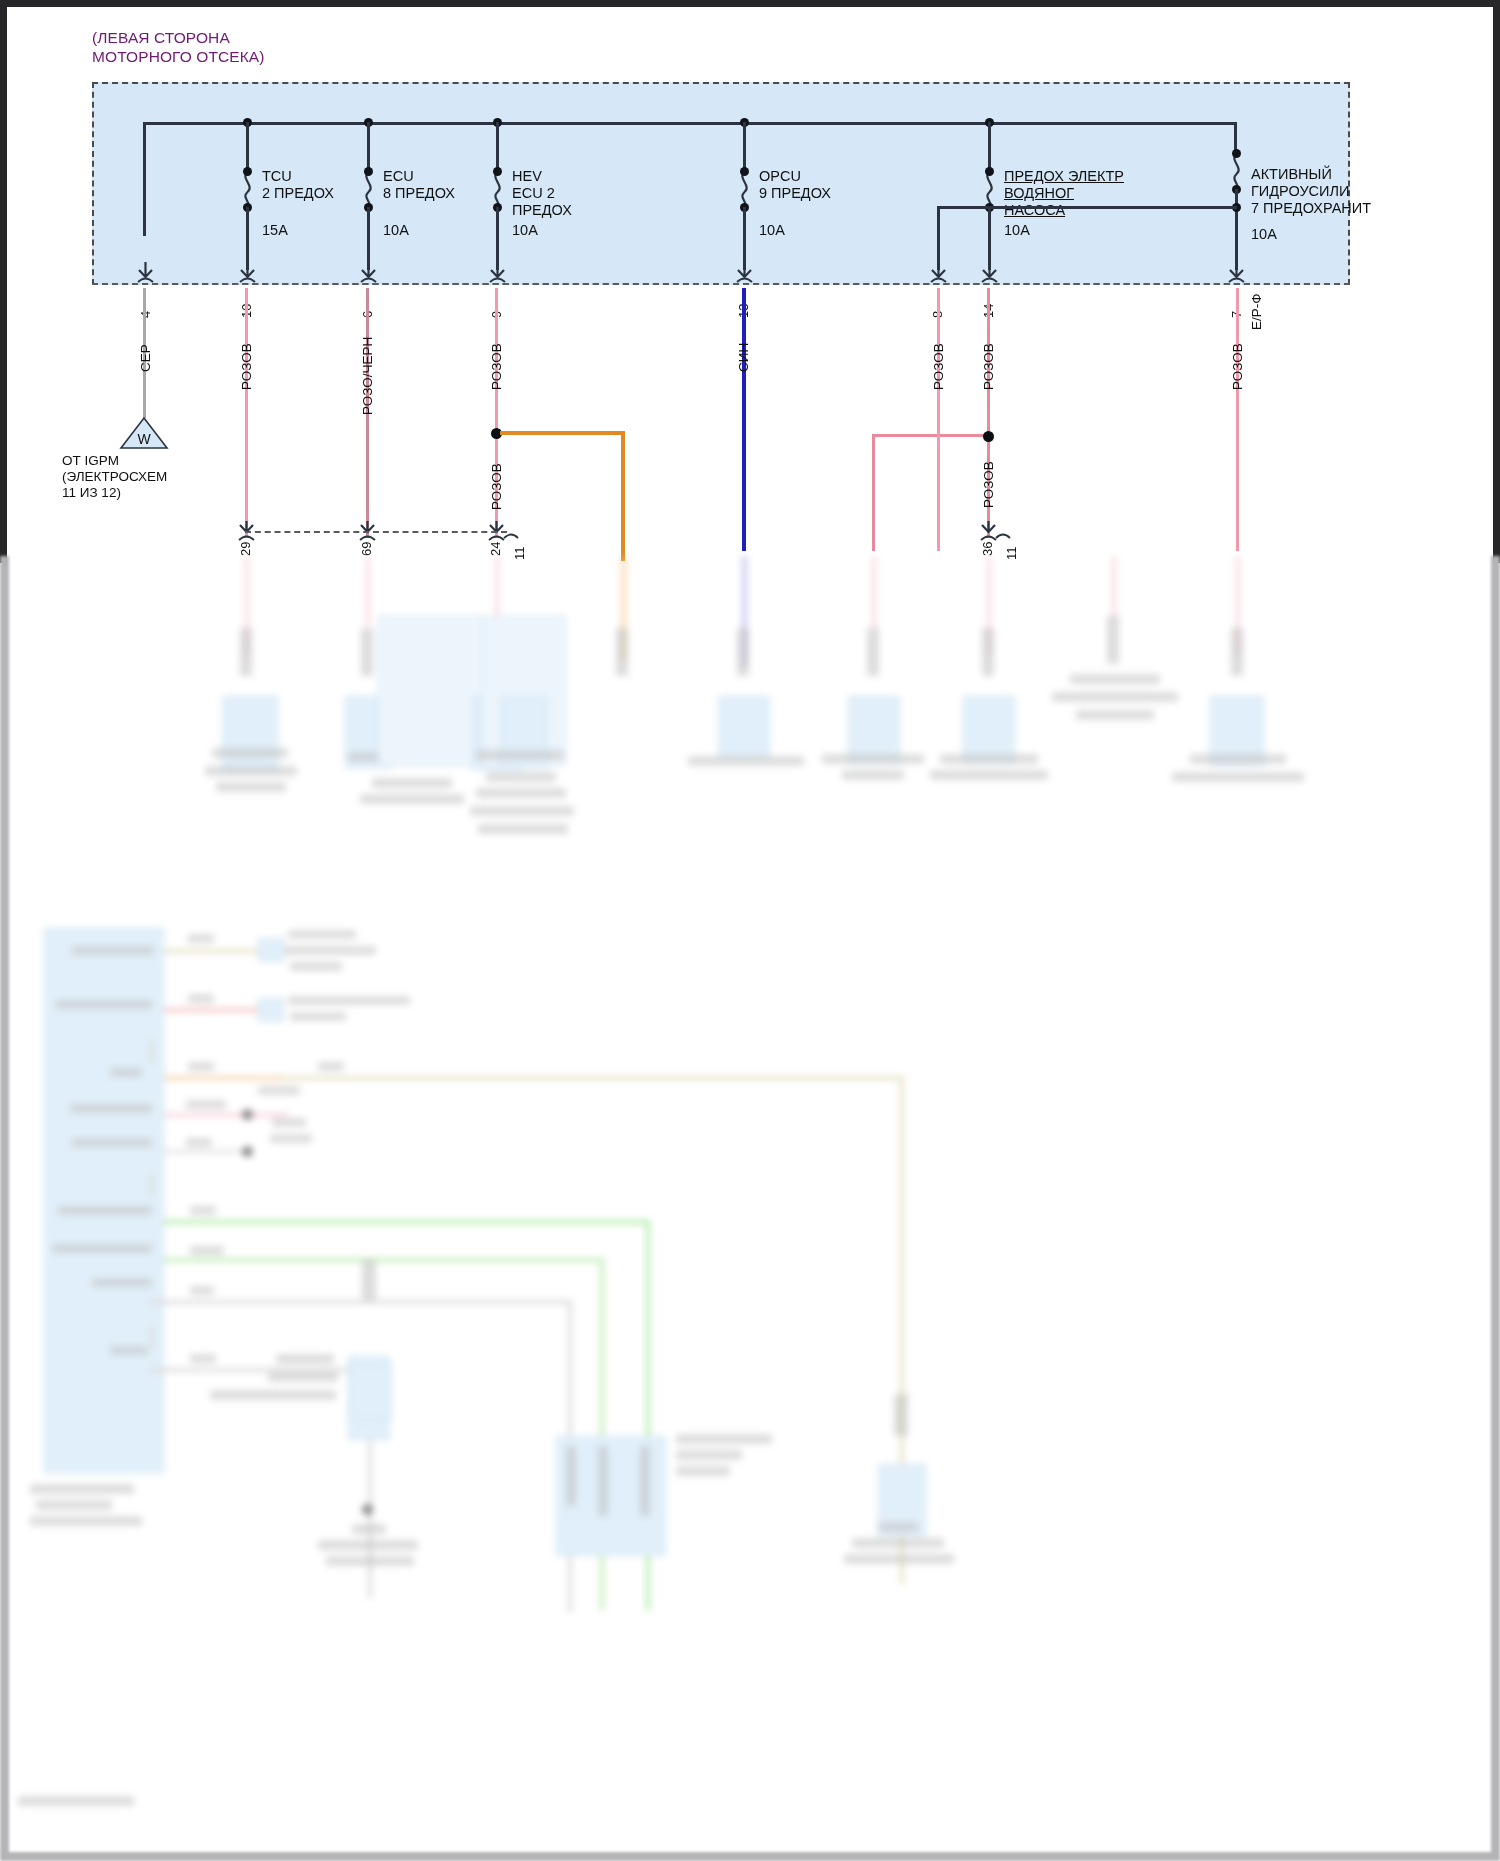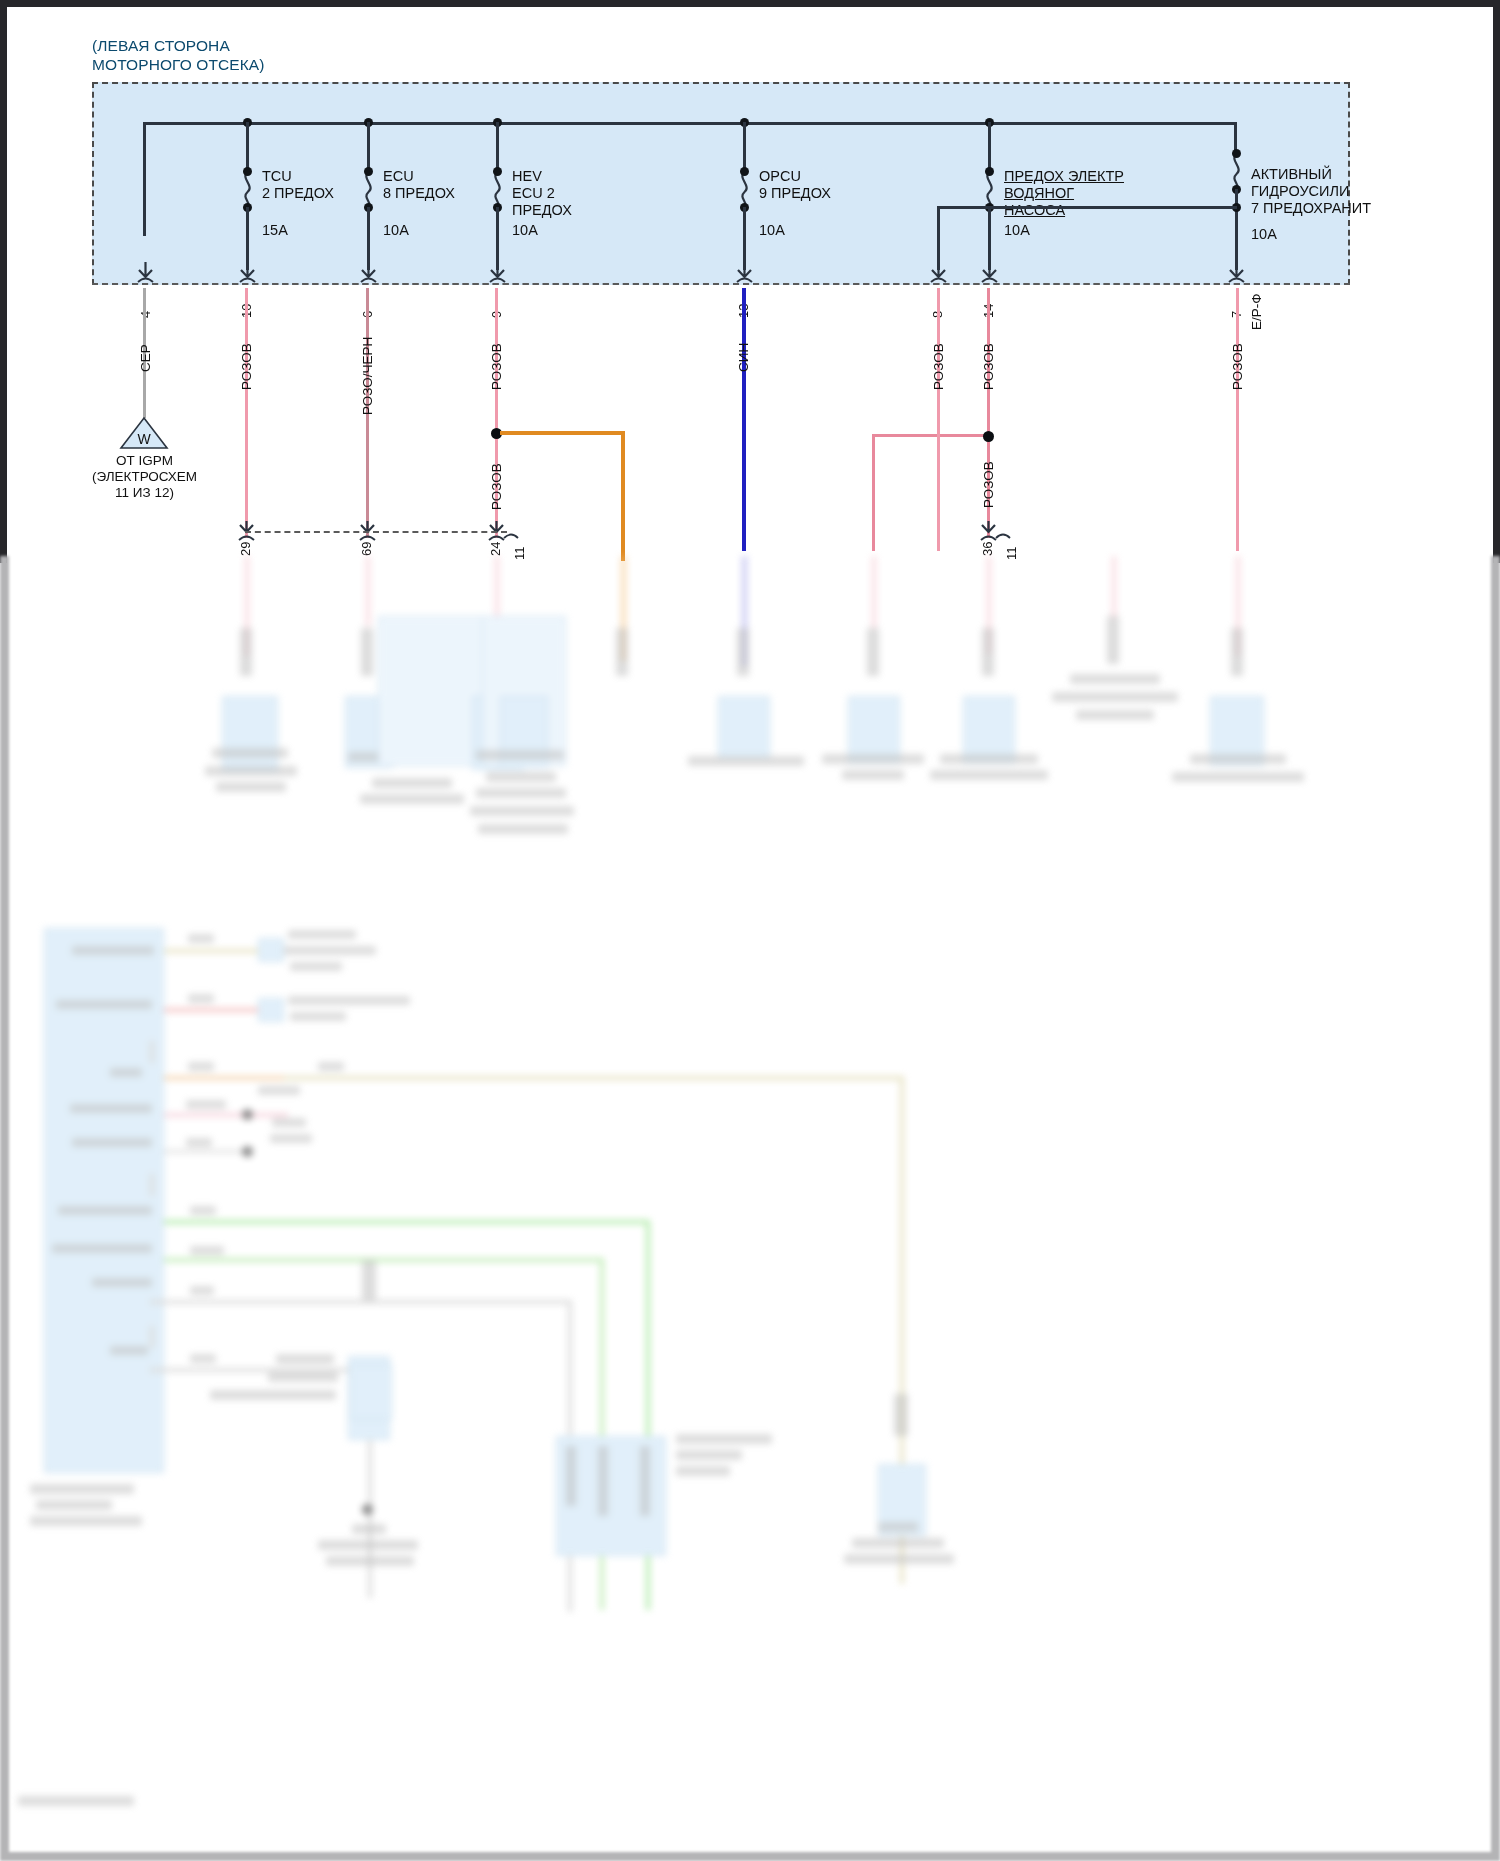--- a/index.html
+++ b/index.html
@@ -40,24 +40,24 @@
   }
 
   
   .sheet {
     position: absolute;
     left: 0; top: 0;
     width: 1500px; height: 563px;
   }
   .fusebox-title {
     position: absolute;
-    left: 92px; top: 36px;
+    left: 92px; top: 28px;
     font-size: 15.5px;
     line-height: 19px;
-    color: #0c4a6e;
+    color: #701a75;
     letter-spacing: .1px;
     white-space: pre-line;
   }
   .fusebox {
     position: absolute;
     left: 92px; top: 82px;
     width: 1258px; height: 203px;
     background: #d6e8f7;
     border: 2.5px dashed #4a4a4a;
     box-sizing: border-box;
@@ -106,21 +106,21 @@
     border-top: 2px dashed #5a5a5a;
   }
   .splice {
     position: absolute;
     width: 11px; height: 11px;
     background: #0b0e12;
     border-radius: 50%;
   }
   .refbox {
     position: absolute;
-    text-align: center;
+    text-align: left;
     font-size: 13.5px;
     line-height: 16px;
     color: #111;
     white-space: pre-line;
   }
 
   
   .blurzone {
     position: absolute;
     left: 0; top: 556px;

